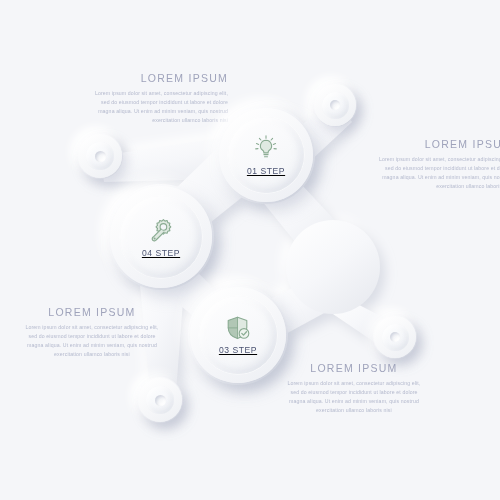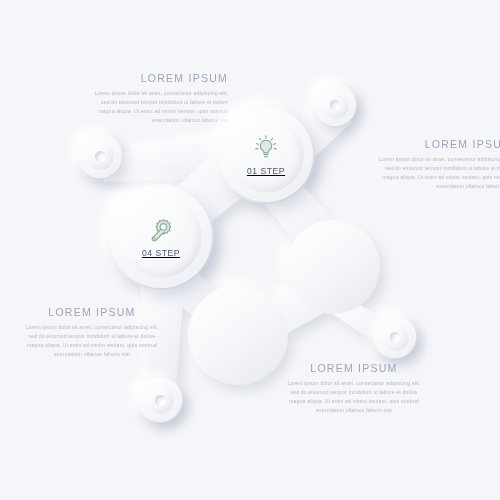--- a/index.html
+++ b/index.html
@@ -247,20 +247,35 @@
           <path d="M15.4 2.6 l1.6 1.5 2.1-0.6 0.7 2.1 2.1 0.6 -0.6 2.1 1.5 1.6 -1.5 1.6 0.6 2.1 -2.1 0.6 -0.7 2.1 -2.1-0.6 -1.6 1.5 -1.6-1.5 -2.1 0.6 -0.7-2.1 -2.1-0.6 0.6-2.1 -1.5-1.6 1.5-1.6 -0.6-2.1 2.1-0.6 0.7-2.1 2.1 0.6 Z" fill="#dfe9e1" stroke="#8aab92"></path>
           <circle cx="15.4" cy="9.9" r="3.3" fill="#f3f5f8" stroke="#8aab92"></circle>
           <path d="M13.1 12.2 L5.2 20.1 a2.1 2.1 0 1 0 2.9 2.9 L16.0 15.1" stroke="#8aab92" stroke-width="1.2" fill="#dfe9e1"></path>
           <circle cx="6.6" cy="21.5" r="1.0" fill="#8aab92" stroke="none"></circle>
         </svg>
       </span>
       <span class="step-label">04 STEP</span>
     </div>
   </div>
 
+  <div id="step-node-3" class="step-node">
+    <div class="step-inner">
+      <span class="step-icon">
+        <svg width="26" height="26" viewBox="0 0 26 26" fill="none" stroke="#8aab92" stroke-width="1.1" stroke-linecap="round" stroke-linejoin="round">
+          <path d="M12.5 2.2 L21.8 5.4 v7.0 c0 5.6-4.0 9.4-9.3 11.2 C7.2 21.8 3.2 18.0 3.2 12.4 v-7.0 Z" fill="#dfe9e1" stroke="#8aab92"></path>
+          <path d="M12.5 2.2 L3.2 5.4 v7.0 c0 5.6 4.0 9.4 9.3 11.2 Z" fill="#8aab92" stroke="none" opacity="0.55"></path>
+          <path d="M12.5 2.2 v21.4" stroke="#8aab92" stroke-width="0.9"></path>
+          <path d="M3.2 12.9 h9.3" stroke="#8aab92" stroke-width="0.9"></path>
+          <circle cx="19.0" cy="18.4" r="4.8" fill="#eef4ef" stroke="#8aab92"></circle>
+          <path d="M16.8 18.4 l1.7 1.7 3.0-3.3" stroke="#8aab92" stroke-width="1.3"></path>
+        </svg>
+      </span>
+      <span class="step-label">03 STEP</span>
+    </div>
+  </div>
 
 
   <div id="marker-node-1" class="marker-node">
     <div class="marker-ring">
       <div class="marker-dot"></div>
     </div>
   </div>
 
   <div id="marker-node-2" class="marker-node">
     <div class="marker-ring">

